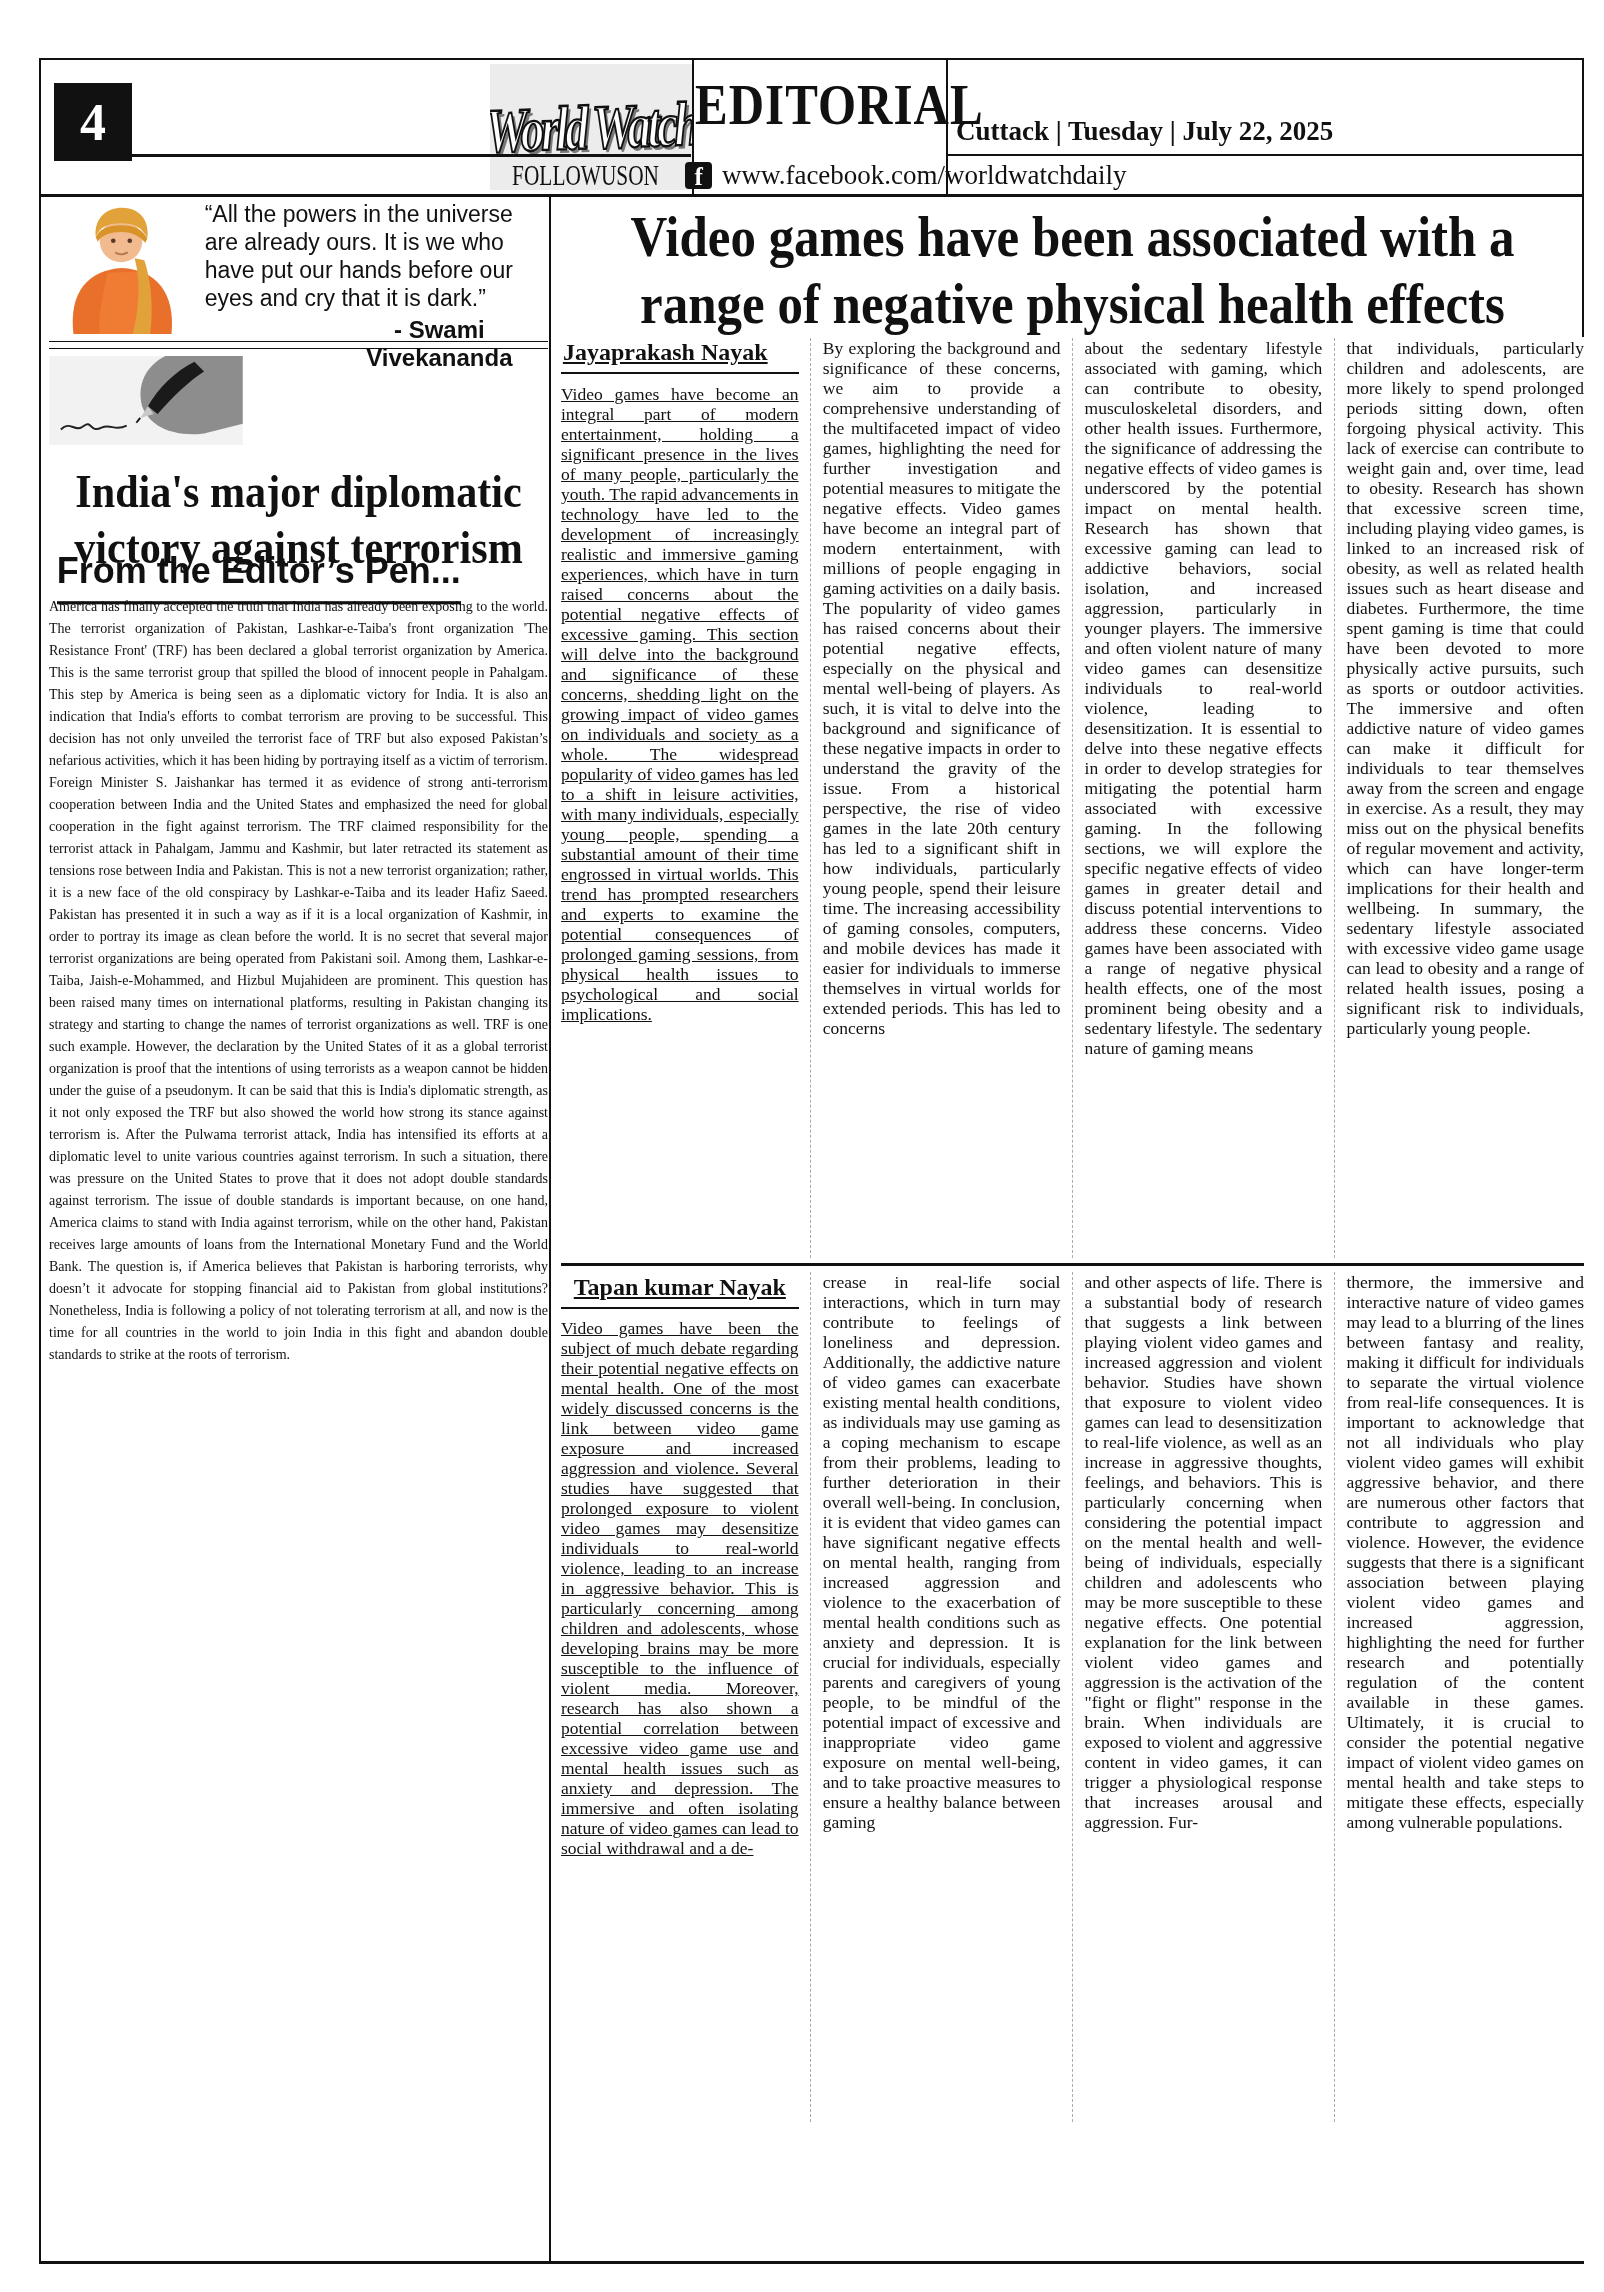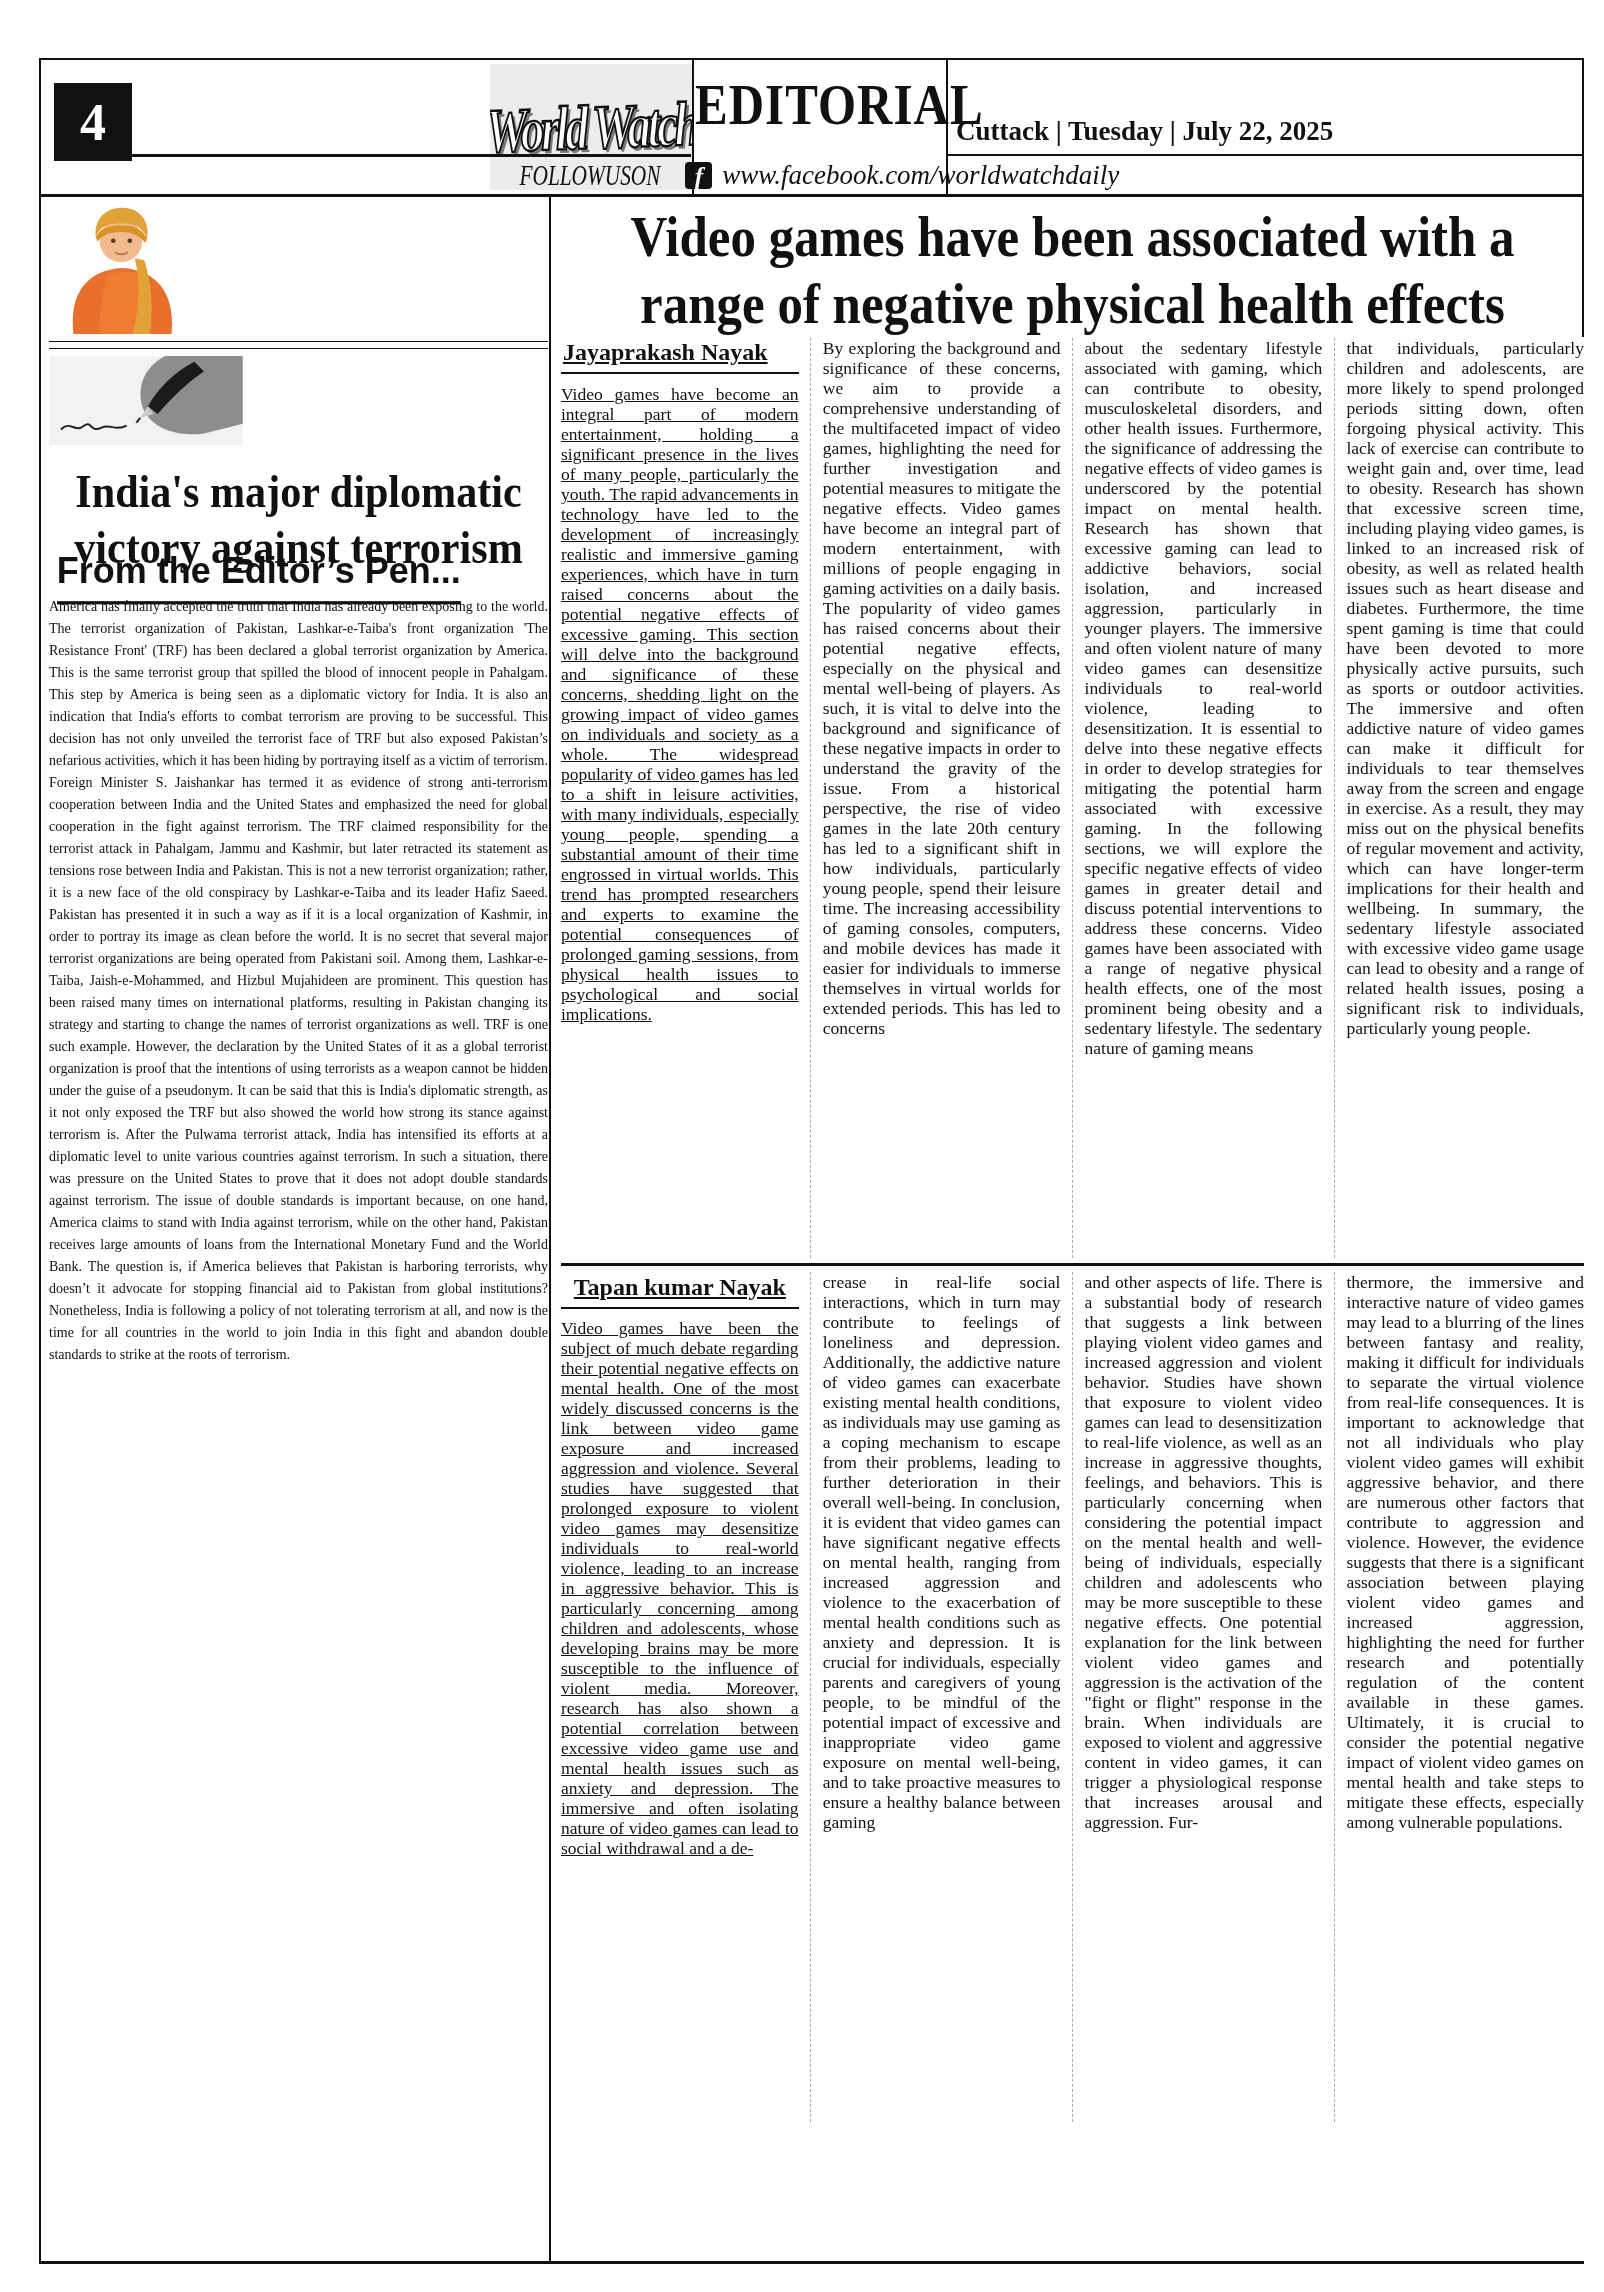--- a/index.html
+++ b/index.html
@@ -17,21 +17,21 @@
   .logo-box { position:absolute; left:490px; top:64px; width:202px; height:126px;
     background:#ececec; display:flex; align-items:center; justify-content:center; overflow:hidden; }
   .logo-text { font-family:"Liberation Serif", serif; font-weight:bold; font-style:italic;
     font-size:50px; letter-spacing:-3.9px; color:#fff; -webkit-text-stroke:1.9px #111;
     text-shadow:2.9px 2.9px 0 #777; transform:rotate(-2deg) scale(0.95,1.25); white-space:nowrap; }
   .section-title { position:absolute; left:695px; top:72px; width:250px; text-align:center;
     font-weight:bold; font-size:49px; letter-spacing:1px; transform:scale(1,1.15); transform-origin:top center; }
   .dateline { position:absolute; left:956px; top:116px; width:626px;
     font-weight:bold; font-size:27px; }
   .follow-row { position:absolute; left:39px; top:159px; width:1545px; height:33px;
-    display:flex; align-items:center; justify-content:center; gap:9.7px;font-style:italic; }
+    display:flex; align-items:center; justify-content:center; gap:9.7px; }
   .follow-label { font-size:26px; letter-spacing:0px; transform:scale(0.82,1.1); transform-origin:center; }
   .fb-icon { width:27px; height:27px; background:#111; border-radius:3.9px; color:#fff;
     display:flex; align-items:flex-end; justify-content:center; font-weight:bold;
     font-size:25px; line-height:25px; overflow:hidden; }
   .fb-url { font-size:27px; }
 
   
   .left-col { position:absolute; left:49px; top:200px; width:499px; }
   .quote-row { display:flex; height:136px; }
   .quote-img { flex:0 0 146px; }
@@ -119,20 +119,24 @@
           <path d="M60 75 C55 100 50 120 52 138 L95 138 C100 115 98 92 92 74 Z" fill="#f07c33"></path>
           <path d="M88 60 C95 85 92 115 86 138 L104 138 C108 108 104 80 98 62 Z" fill="#e2a23a"></path>
           <circle cx="74" cy="42" r="22" fill="#f2bb8f"></circle>
           <path d="M48 38 C46 18 60 8 75 8 C92 8 104 20 101 40 C96 28 88 24 74 24 C60 24 52 28 48 38 Z" fill="#e2a23a"></path>
           <path d="M48 38 C52 30 60 26 74 26 C88 26 96 30 101 40 L99 44 C92 36 84 33 74 33 C64 33 54 36 50 43 Z" fill="#d89428"></path>
           <circle cx="66" cy="42" r="2.4" fill="#5a3a26"></circle>
           <circle cx="83" cy="42" r="2.4" fill="#5a3a26"></circle>
           <path d="M68 54 Q74 58 81 54" stroke="#b5764a" stroke-width="2" fill="none"></path>
         </svg>
       </div>
+      <div class="quote-text">
+        <span>“All the powers in the universe are already ours. It is we who have put our hands before our eyes and cry that it is dark.”</span>
+        <div class="quote-attr">- Swami Vivekananda</div>
+      </div>
     </div>
 
     <div class="double-rule"></div>
 
     <div class="pen-row">
       <div class="pen-img">
         <svg width="194" height="89" viewBox="0 0 200 92">
           <rect x="0" y="0" width="200" height="92" fill="#f2f2f2"></rect>
           <path d="M200 0 L120 0 C100 10 90 30 96 52 C104 74 130 84 160 80 L200 70 Z" fill="#8d8d8d"></path>
           <path d="M150 6 C130 16 112 34 102 52 L112 60 C126 44 144 26 160 16 Z" fill="#1a1a1a"></path>

